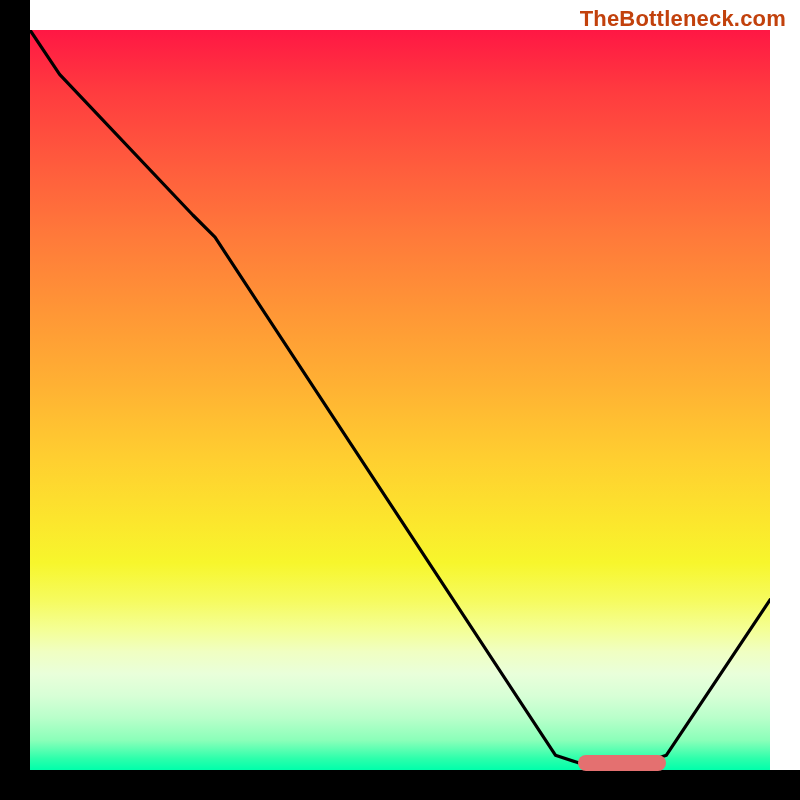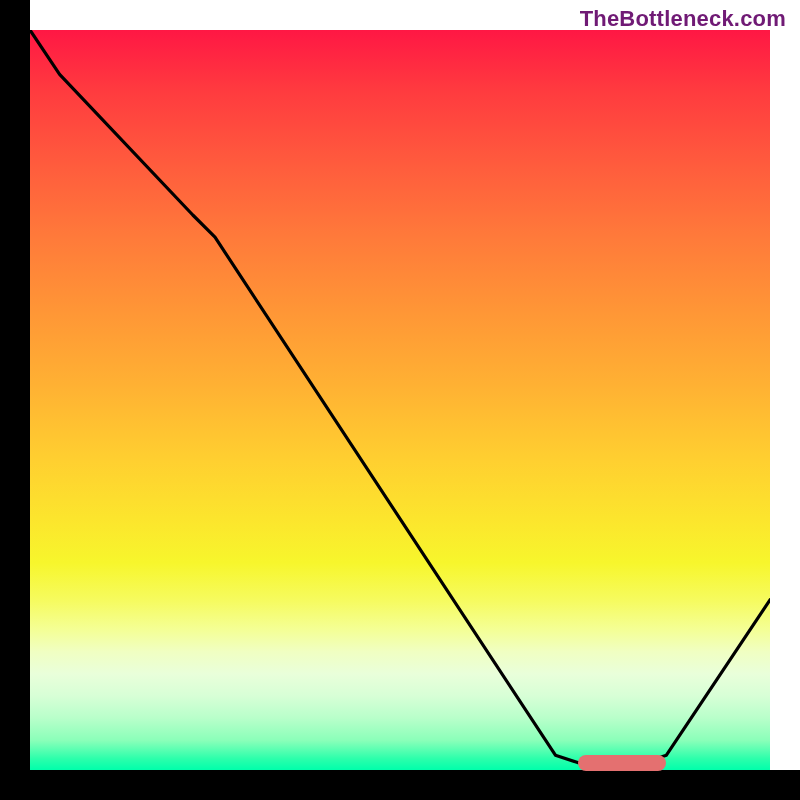--- a/index.html
+++ b/index.html
@@ -10,21 +10,21 @@
     font-family: Arial, Helvetica, sans-serif;
     position: relative;
     overflow: hidden;
   }
   .watermark {
     position: absolute;
     top: 6px;
     right: 14px;
     font-size: 22px;
     font-weight: 600;
-    color: #701a75;
+    color: #c2410c;
     letter-spacing: 0.2px;
   }
   .plot-area {
     position: absolute;
     left: 30px;
     top: 30px;
     width: 740px;
     height: 740px;
   }
   

